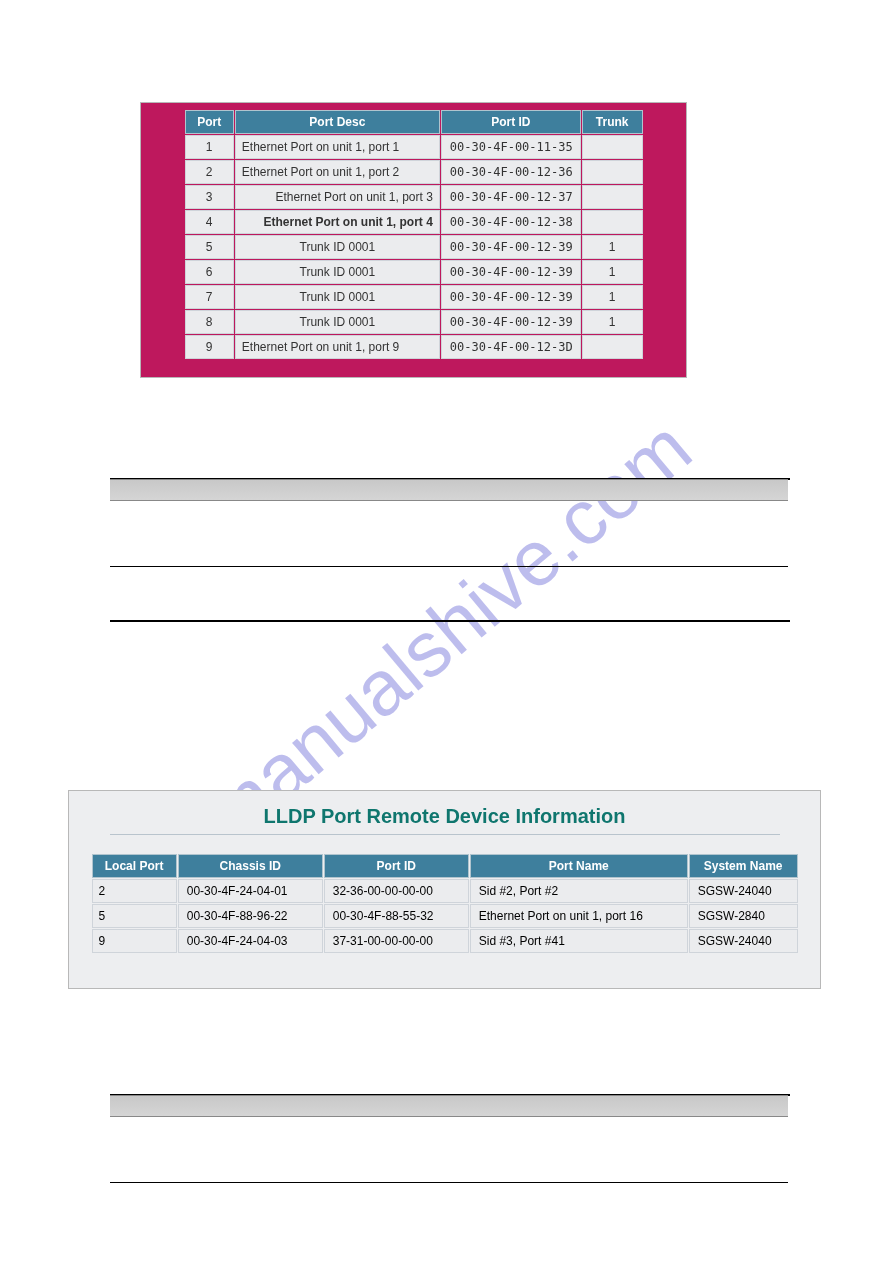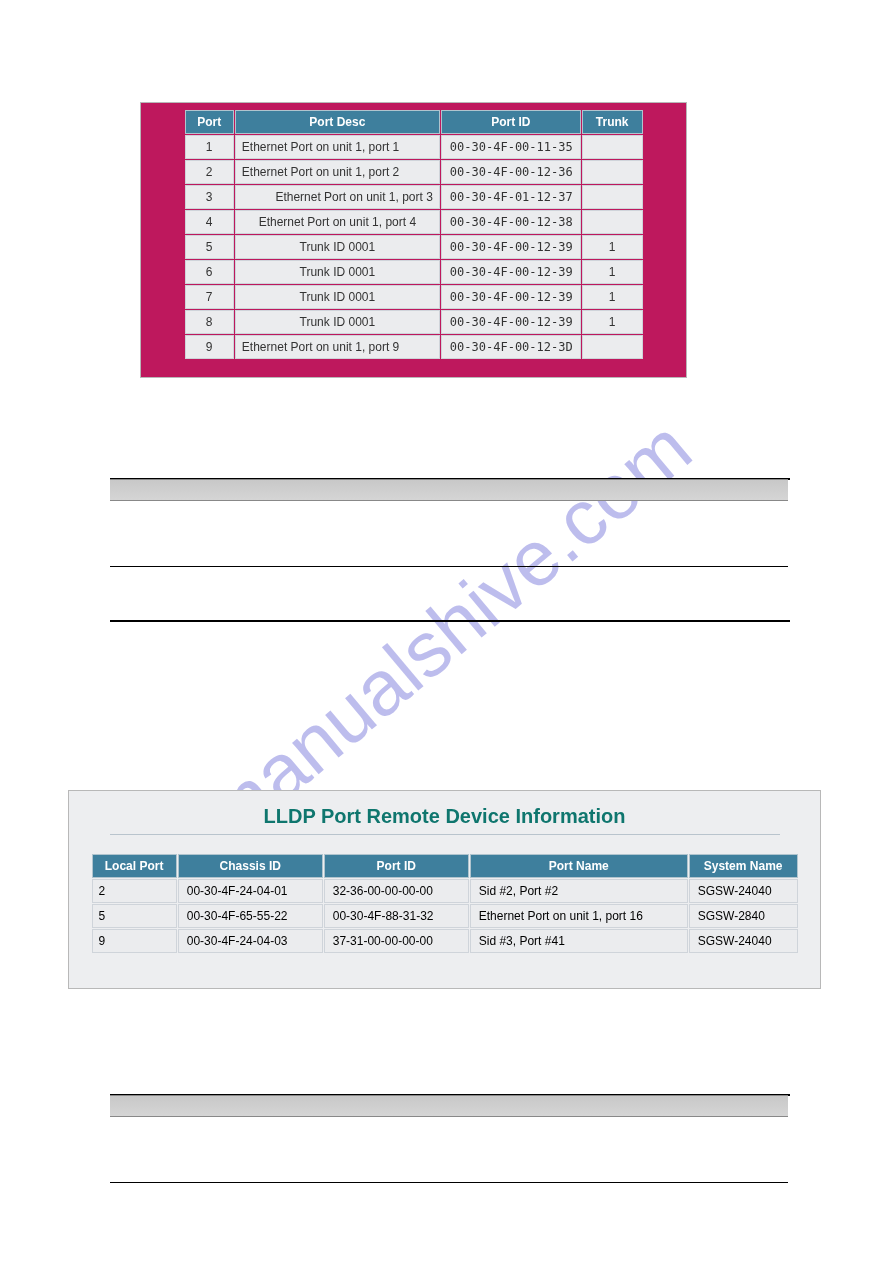--- a/index.html
+++ b/index.html
@@ -164,26 +164,26 @@
         </tr>
         <tr>
           <td>2</td>
           <td class="desc" style="text-align:left;padding-left:6px;">Ethernet Port on unit 1, port 2</td>
           <td class="portid">00-30-4F-00-12-36</td>
           <td></td>
         </tr>
         <tr>
           <td>3</td>
           <td class="desc" style="text-align:right;padding-left:6px;">Ethernet Port on unit 1, port 3</td>
-          <td class="portid">00-30-4F-01-12-37</td>
+          <td class="portid">00-30-4F-00-12-37</td>
           <td></td>
         </tr>
         <tr>
           <td>4</td>
-          <td class="desc" style="text-align:center;padding-left:6px;">Ethernet Port on unit 1, port 4</td>
+          <td class="desc" style="text-align:right;padding-left:6px;font-weight:bold;">Ethernet Port on unit 1, port 4</td>
           <td class="portid">00-30-4F-00-12-38</td>
           <td></td>
         </tr>
         <tr>
           <td>5</td>
           <td class="desc">Trunk ID 0001</td>
           <td class="portid">00-30-4F-00-12-39</td>
           <td>1</td>
         </tr>
         <tr>
@@ -237,22 +237,22 @@
       <tbody>
         <tr>
           <td class="lp">2</td>
           <td class="center">00-30-4F-24-04-01</td>
           <td class="center">32-36-00-00-00-00</td>
           <td class="center">Sid #2, Port #2</td>
           <td class="center">SGSW-24040</td>
         </tr>
         <tr>
           <td class="lp">5</td>
-          <td class="center">00-30-4F-65-55-22</td>
-          <td class="center">00-30-4F-88-31-32</td>
+          <td class="center">00-30-4F-88-96-22</td>
+          <td class="center">00-30-4F-88-55-32</td>
           <td class="center">Ethernet Port on unit 1, port 16</td>
           <td class="center">SGSW-2840</td>
         </tr>
         <tr>
           <td class="lp">9</td>
           <td class="center">00-30-4F-24-04-03</td>
           <td class="center">37-31-00-00-00-00</td>
           <td class="center">Sid #3, Port #41</td>
           <td class="center">SGSW-24040</td>
         </tr>

